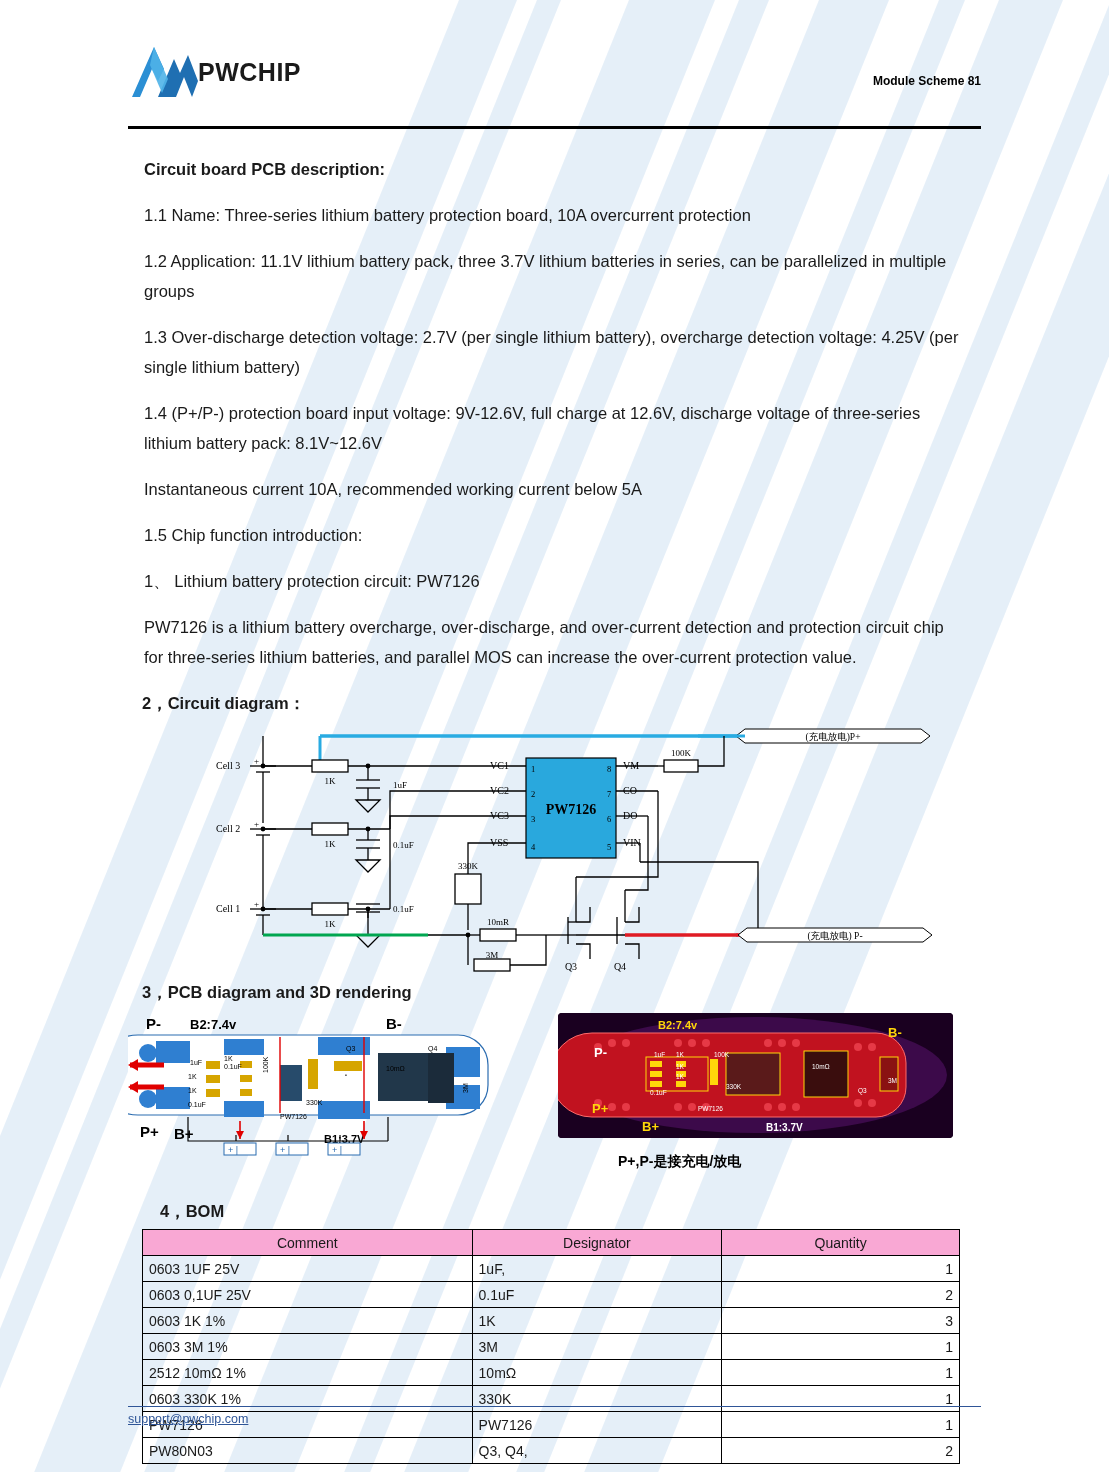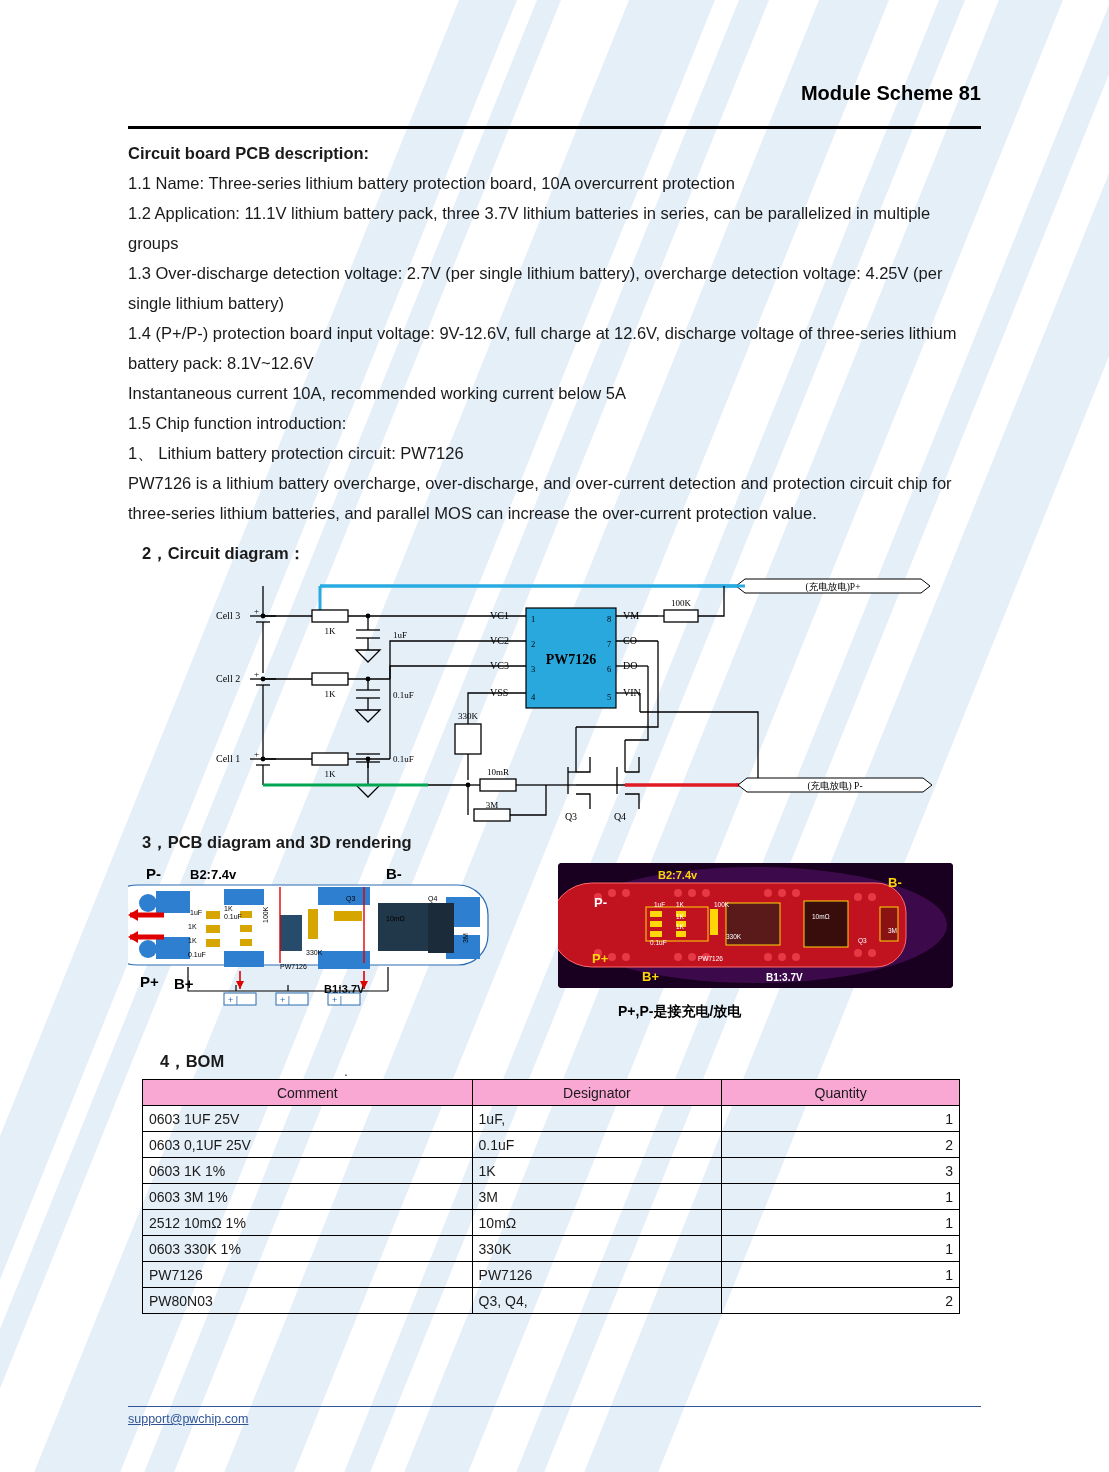--- a/index.html
+++ b/index.html
@@ -56,22 +56,22 @@
   .logo-text {
     font-size: 25px;
     font-weight: bold;
     color: #1a1a1a;
     letter-spacing: 0.5px;
     margin-left: -4px;
   }
   .header-title {
     position: absolute;
     right: 0;
-    top: 48px;
-    font-size: 20px;
+    top: 40px;
+    font-size: 12px;
     font-weight: bold;
     color: #000;
   }
   .header-rule {
     position: absolute;
     left: 128px;
     top: 126px;
     width: 853px;
     height: 3px;
     background: #000;
@@ -81,21 +81,21 @@
   .content {
     position: absolute;
     left: 128px;
     top: 138px;
     width: 853px;
     z-index: 2;
   }
   .p {
     font-size: 16.5px;
     line-height: 30px;
-    margin: 0;
+    margin: 16px;
     color: #1a1a1a;
   }
   .p.bold { font-weight: bold; }
   .sec-head {
     font-size: 16.5px;
     font-weight: bold;
     margin: 10px 0 0 14px;
     line-height: 30px;
   }
   .sec-head-2 {
@@ -206,20 +206,28 @@
     <div class="wm-stripe" style="left:330px;  top:-60px; width:86px;  height:1600px;"></div>
     <div class="wm-stripe" style="left:440px;  top:-60px; width:30px;  height:1600px;"></div>
     <div class="wm-stripe" style="left:520px;  top:-60px; width:70px;  height:1600px;"></div>
     <div class="wm-stripe" style="left:640px;  top:-60px; width:26px;  height:1600px;"></div>
     <div class="wm-stripe" style="left:700px;  top:-60px; width:64px;  height:1600px;"></div>
     <div class="wm-stripe" style="left:812px;  top:-60px; width:28px;  height:1600px;"></div>
     <div class="wm-stripe" style="left:880px;  top:-60px; width:74px;  height:1600px;"></div>
   </div>
 
   <div class="header">
+    <div class="logo-wrap">
+      <svg class="logo-mark" viewBox="0 0 74 62">
+        <path d="M4 56 L26 6 L36 28 L30 40 L24 28 L12 56 Z" fill="#2b8fd4"></path>
+        <path d="M30 56 L46 18 L52 32 L60 14 L70 40 L64 56 L56 36 L48 56 Z" fill="#1f6fb2"></path>
+        <path d="M26 6 L40 38 L34 52 L22 24 Z" fill="#4fb3e8" opacity="0.9"></path>
+      </svg>
+      <span class="logo-text">PWCHIP</span>
+    </div>
     <div class="header-title">Module Scheme 81</div>
   </div>
   <div class="header-rule"></div>
 
   <div class="content">
     <p class="p bold">Circuit board PCB description:</p>
     <p class="p">1.1 Name: Three-series lithium battery protection board, 10A overcurrent protection</p>
     <p class="p">1.2 Application: 11.1V lithium battery pack, three 3.7V lithium batteries in series, can be parallelized in multiple groups</p>
     <p class="p">1.3 Over-discharge detection voltage: 2.7V (per single lithium battery), overcharge detection voltage: 4.25V (per single lithium battery)</p>
     <p class="p">1.4 (P+/P-) protection board input voltage: 9V-12.6V, full charge at 12.6V, discharge voltage of three-series lithium battery pack: 8.1V~12.6V</p>

